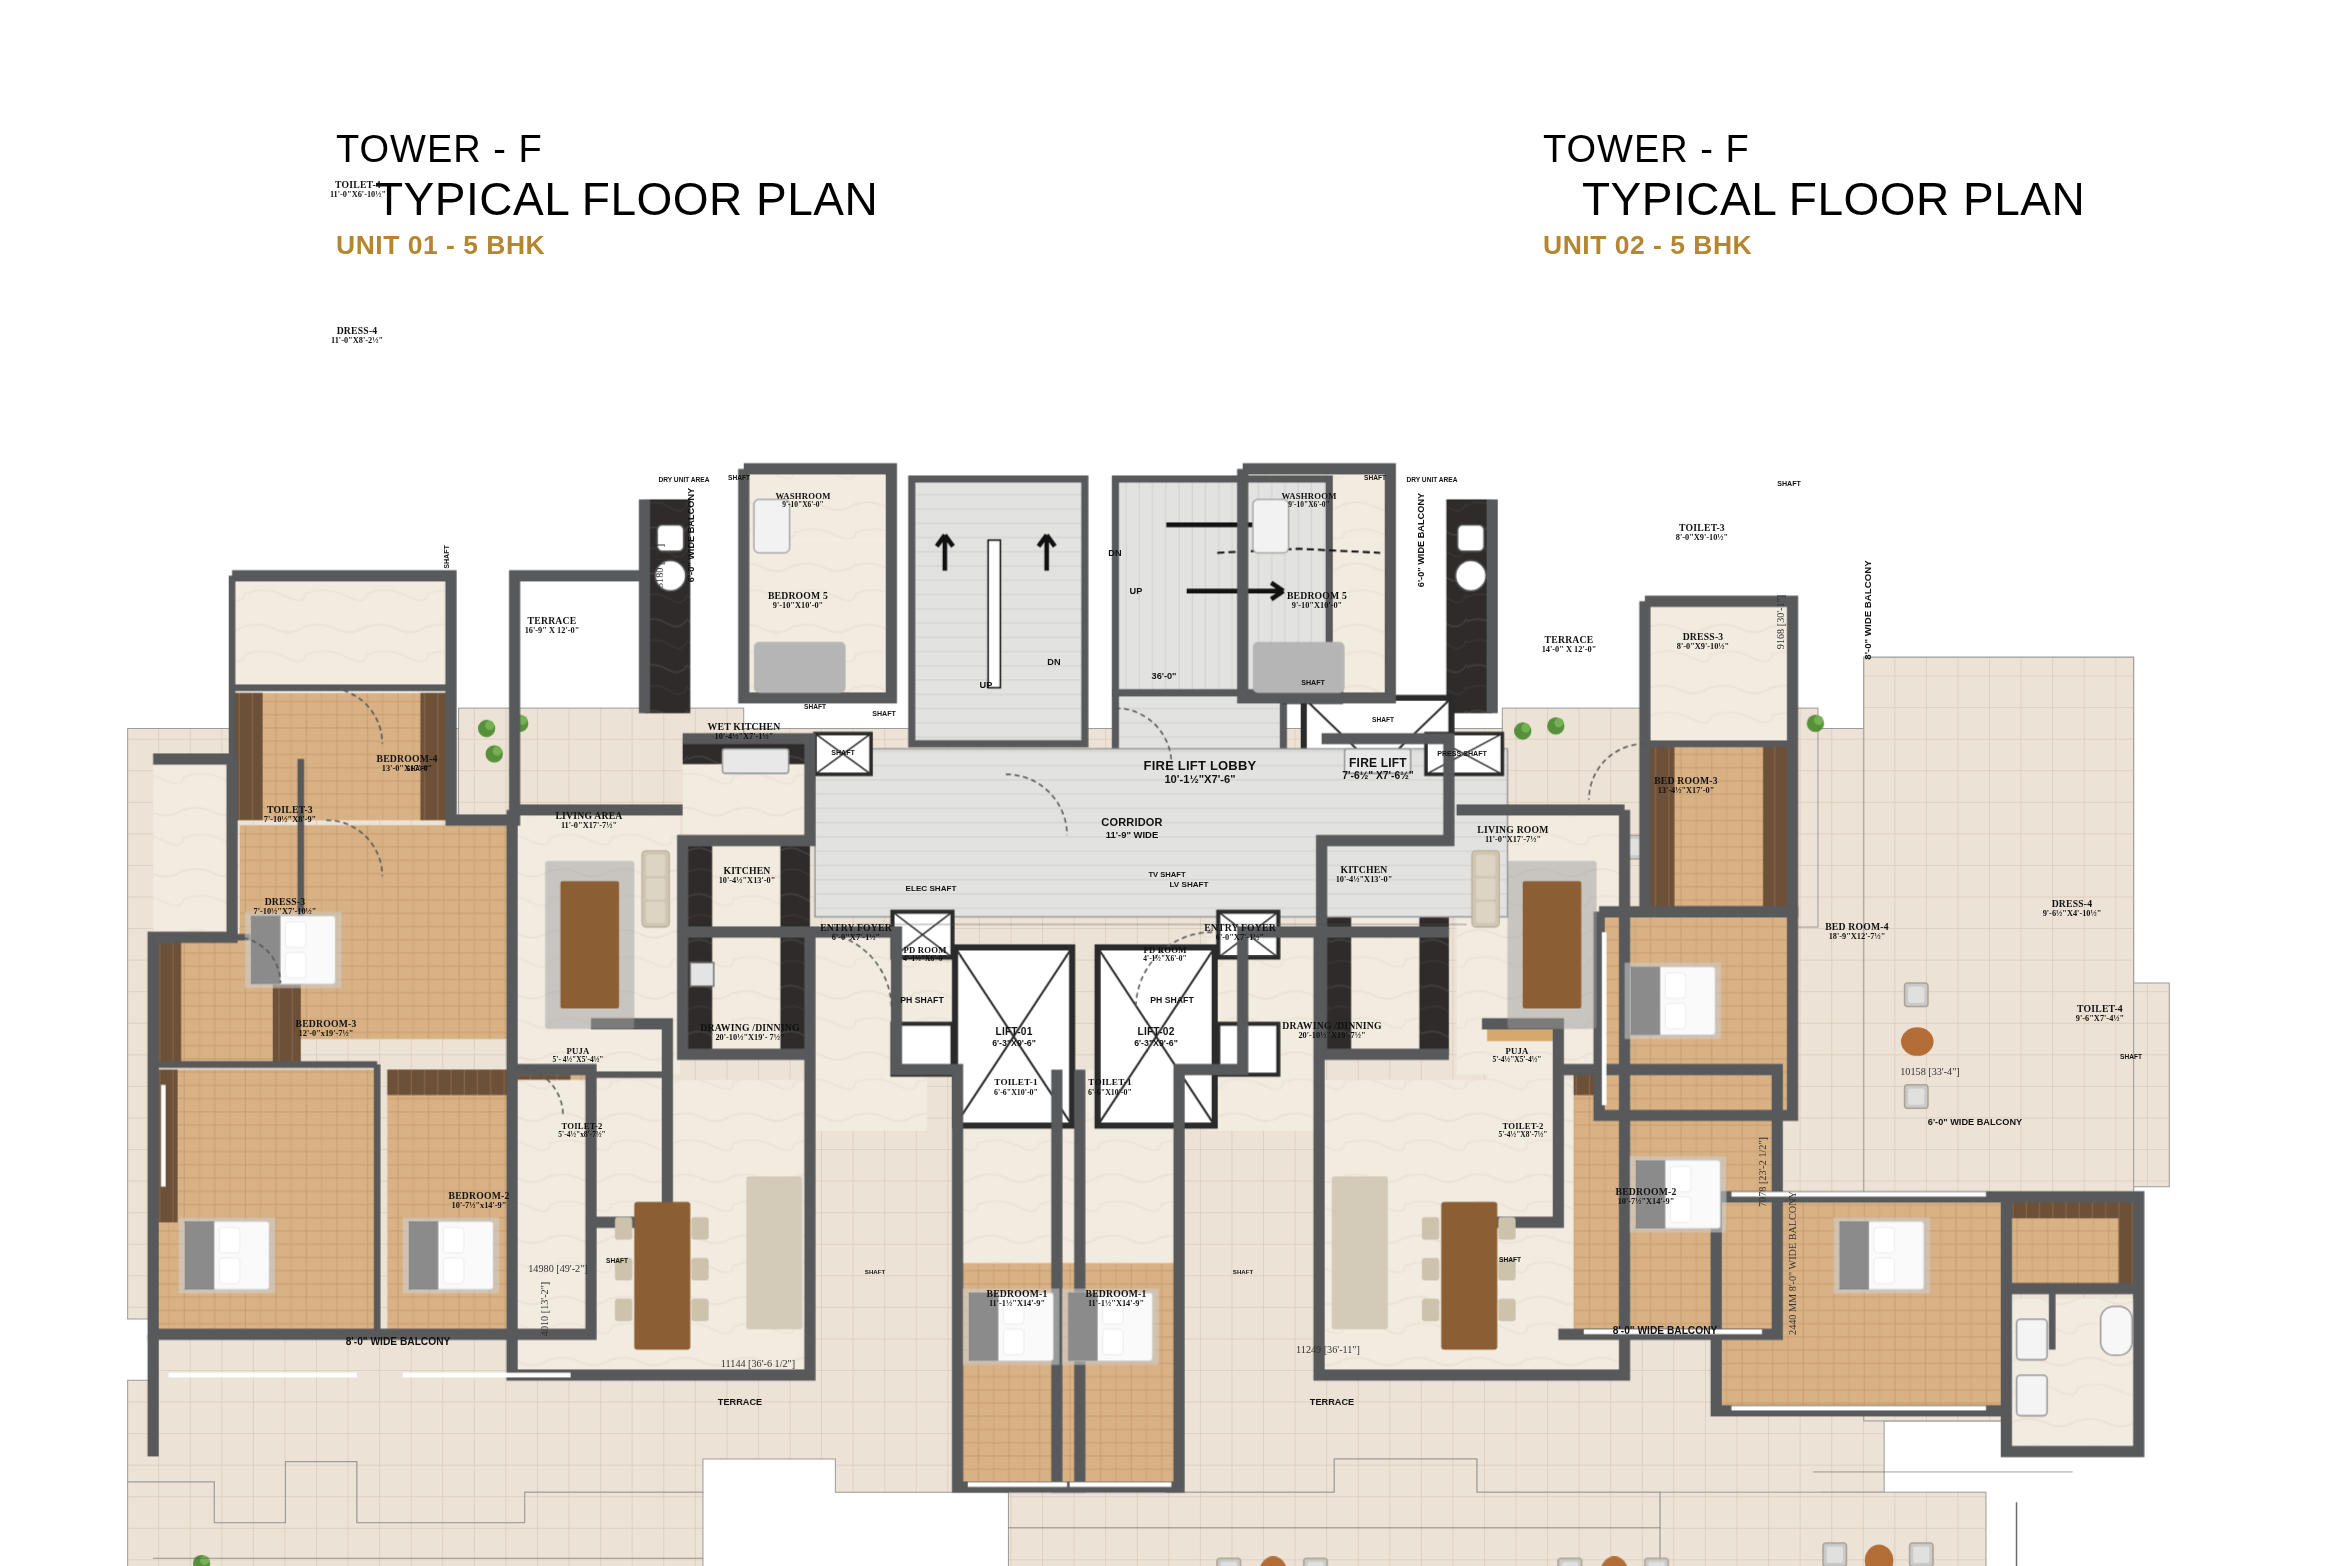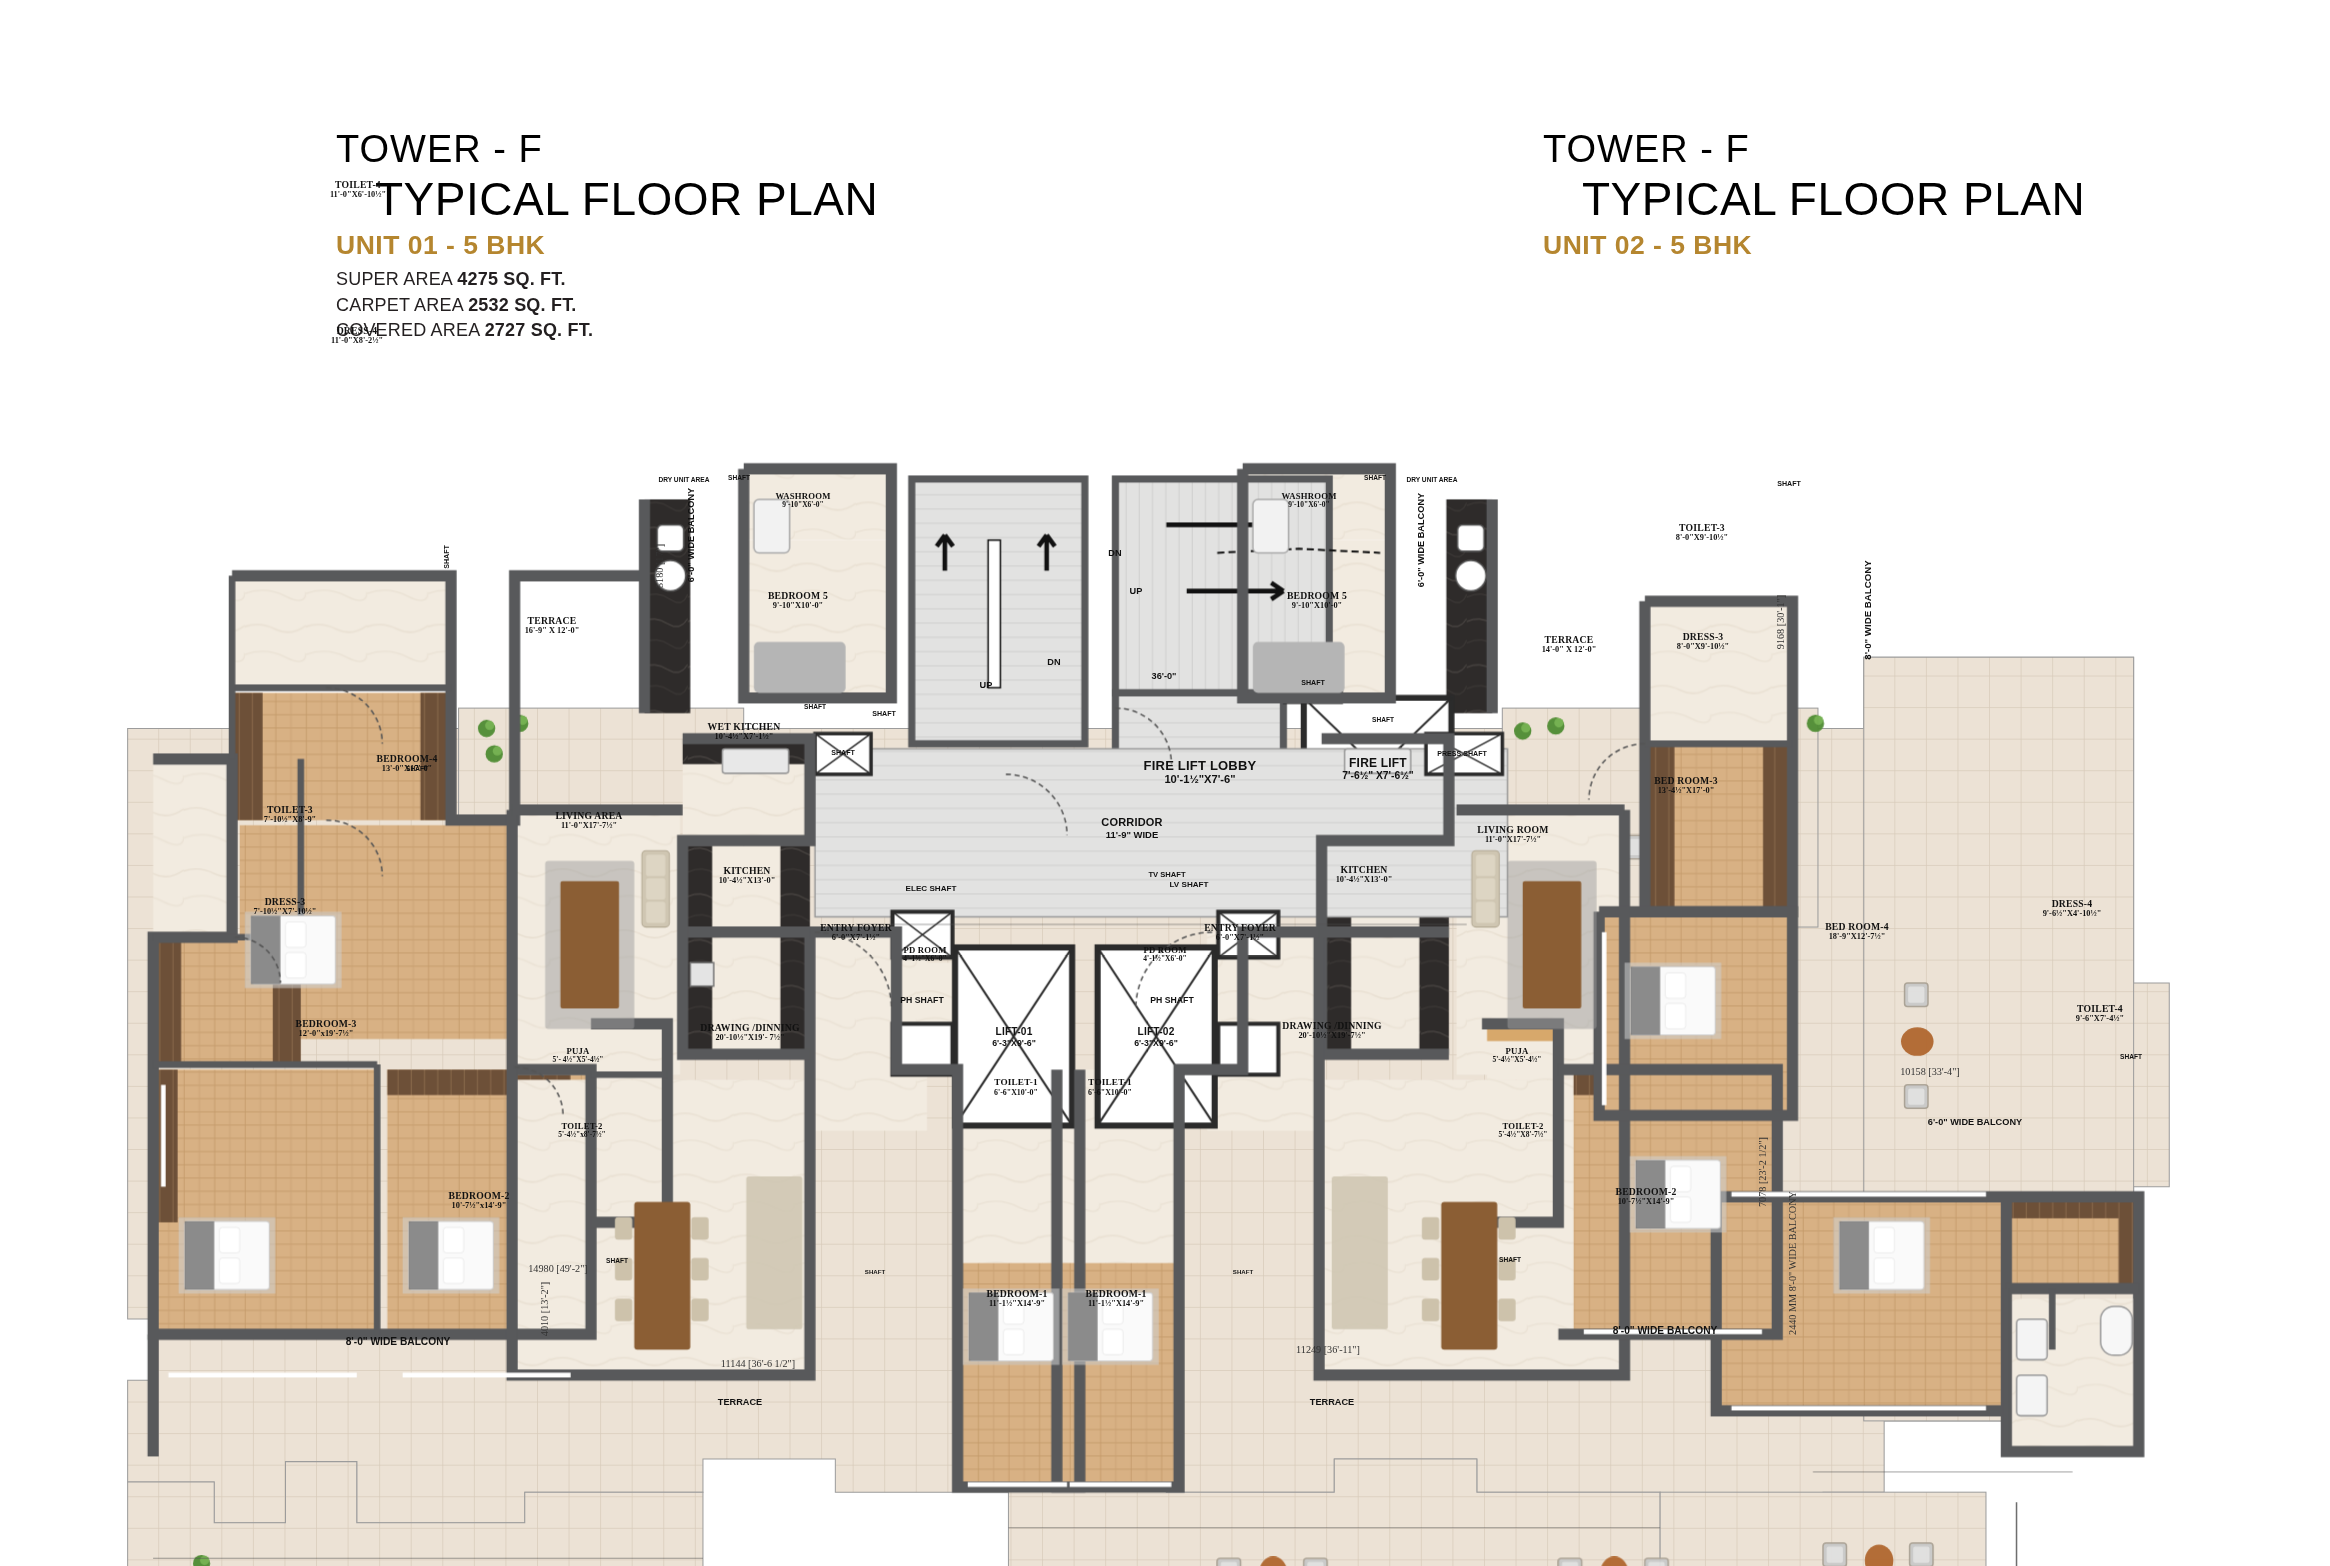--- a/index.html
+++ b/index.html
@@ -34,25 +34,20 @@
           color:#333;transform:translate(-50%,-50%);white-space:nowrap;pointer-events:none;}
   .dimtxt.rot{transform:translate(-50%,-50%) rotate(-90deg);}
 </style>
 </head>
 <body>
 
 <div class="titleblock" style="left:336px;top:130px;">
   <div class="tb-tower">TOWER - F</div>
   <div class="tb-plan">TYPICAL FLOOR PLAN</div>
   <div class="tb-unit">UNIT 01 - 5 BHK</div>
-  <div class="tb-area">
-    <div><span>SUPER AREA </span><b>4275 SQ. FT.</b></div>
-    <div><span>CARPET AREA </span><b>2532 SQ. FT.</b></div>
-    <div><span>COVERED AREA </span><b>2727 SQ. FT.</b></div>
-  </div>
 </div>
 
 <div class="titleblock" style="left:1543px;top:130px;">
   <div class="tb-tower">TOWER - F</div>
   <div class="tb-plan">TYPICAL FLOOR PLAN</div>
   <div class="tb-unit">UNIT 02 - 5 BHK</div>
 </div>
 
 <div id="plan">
 <svg width="2330" height="1143" viewBox="0 0 4575 2245" xmlns="http://www.w3.org/2000/svg">

